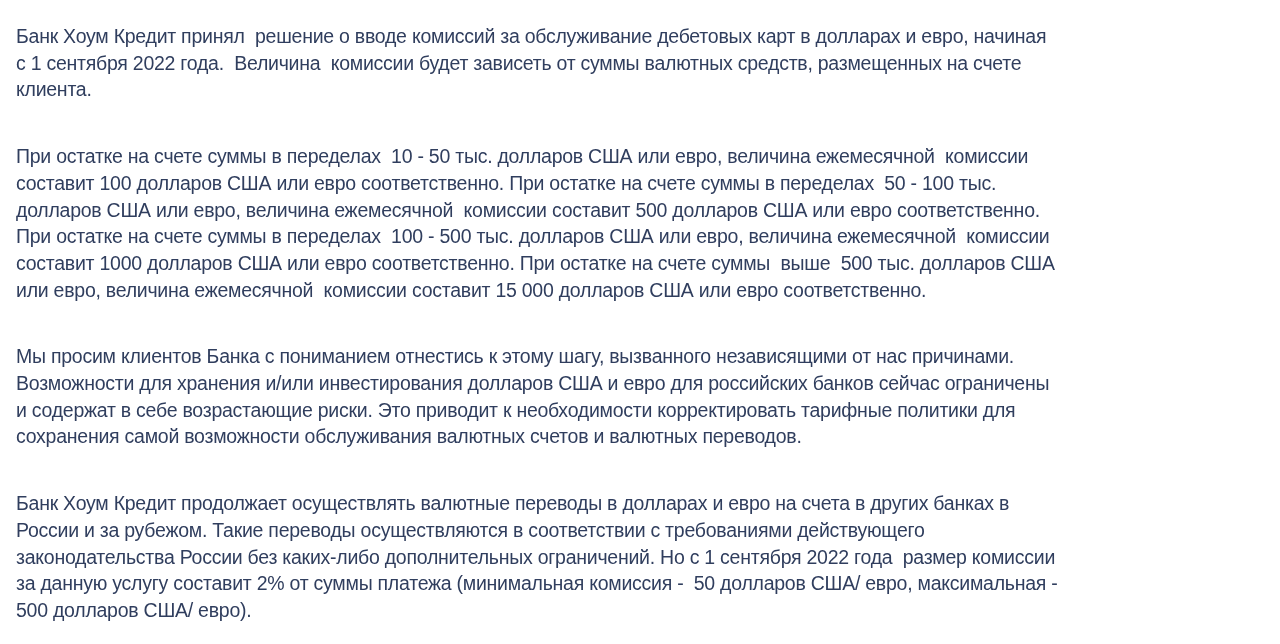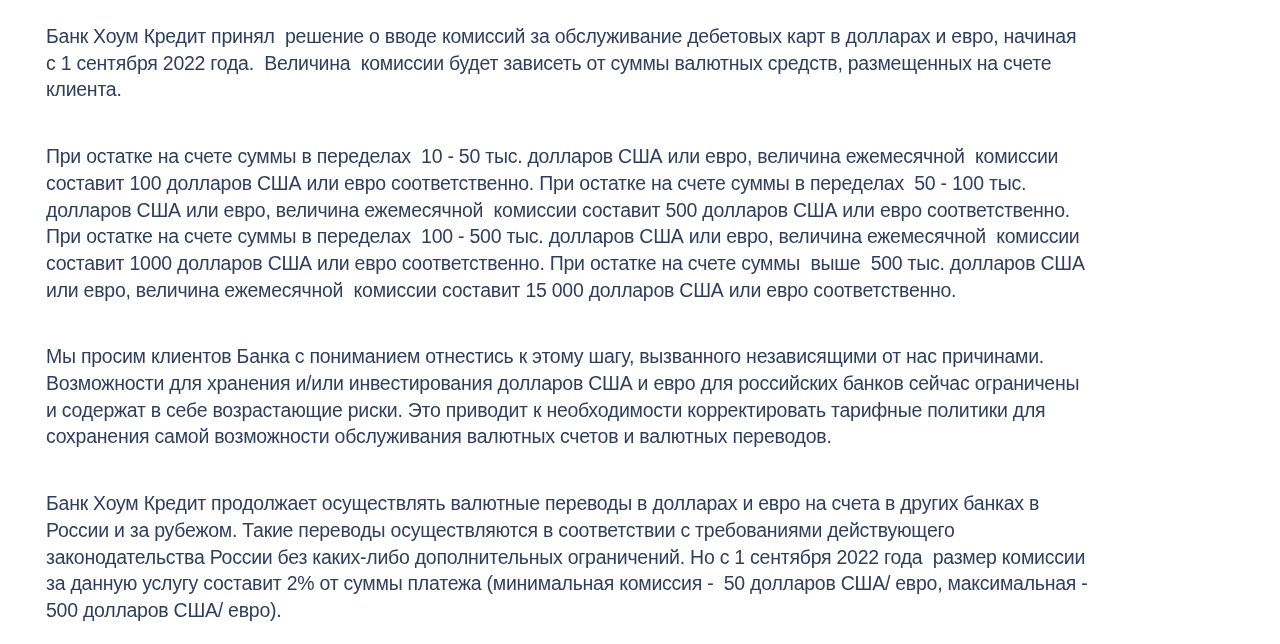--- a/index.html
+++ b/index.html
@@ -9,21 +9,21 @@
   }
   body {
     width: 1280px;
     height: 644px;
     overflow: hidden;
     font-family: "Liberation Sans", sans-serif;
   }
   .doc {
     box-sizing: border-box;
     width: 1280px;
-    padding: 23px 28px 0 46px;
+    padding: 23px 28px 0 16px;
   }
   .para {
     margin: 0 0 40px 0;
     font-size: 19.5px;
     line-height: 26.7px;
     letter-spacing: -0.25px;
     color: #303e5e;
     white-space: pre-wrap; 
     font-weight: 400;
   }

